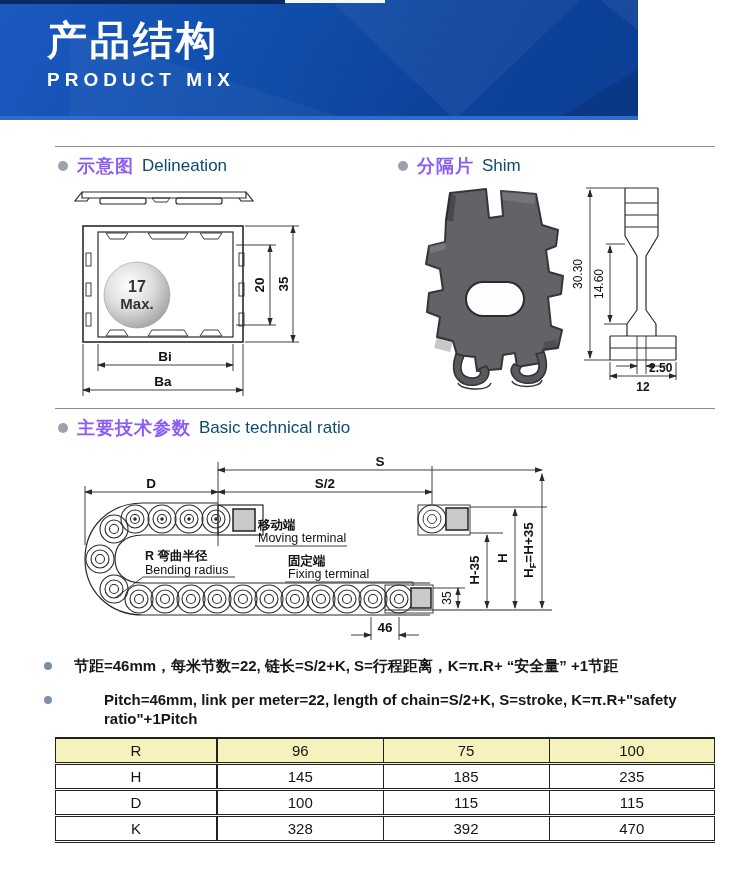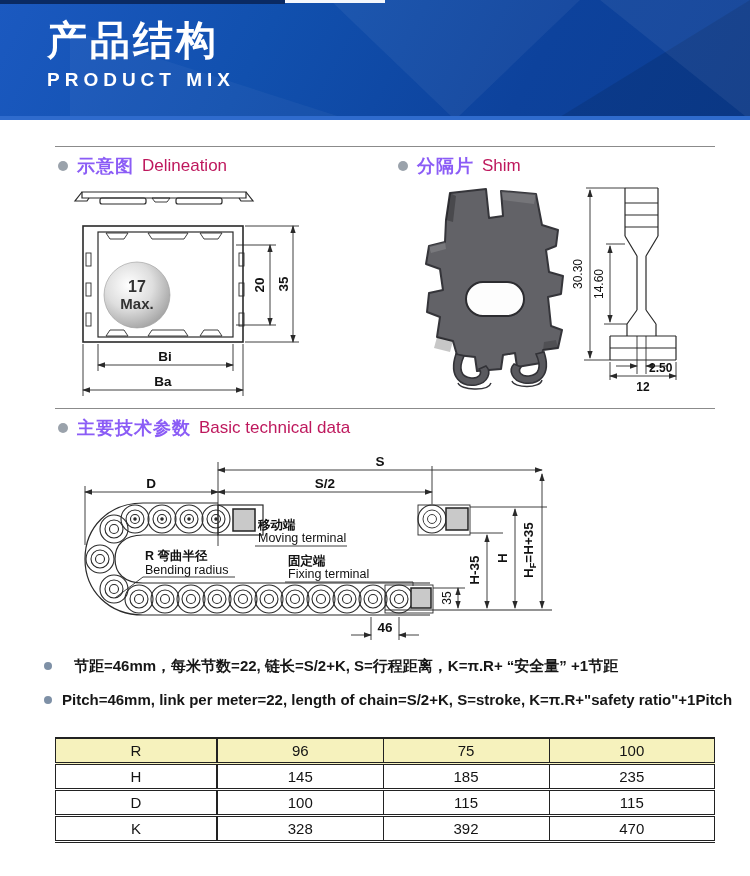--- a/index.html
+++ b/index.html
@@ -1,19 +1,19 @@
 <!DOCTYPE html>
 <html><head>
 <meta charset="utf-8">
 <style>
   html,body{margin:0;padding:0;background:#fff;}
   .page{position:relative;width:750px;height:876px;background:#fff;overflow:hidden;
         font-family:"Liberation Sans","DejaVu Sans",sans-serif;}
   
-  .hdr{position:absolute;left:0;top:0;width:750px;height:120px;
+  .hdr{position:absolute;left:0;top:0;width:638px;height:120px;
        background:linear-gradient(118deg,#1b59c0 0%,#1150ae 35%,#0d429c 70%,#0c3e94 100%);
        overflow:hidden;}
   .facet{position:absolute;}
   .f1{left:330px;top:0;width:250px;height:120px;background:rgba(255,255,255,.05);
       clip-path:polygon(0 0,100% 0,50% 100%);}
   .f2{left:555px;top:0;width:195px;height:120px;background:rgba(0,0,0,.10);
       clip-path:polygon(0 100%,100% 0,100% 100%);}
   .f3{left:70px;top:30px;width:280px;height:90px;background:rgba(255,255,255,.04);
       clip-path:polygon(0 0,100% 100%,0 100%);}
   .f4{left:600px;top:0;width:150px;height:120px;background:rgba(255,255,255,.06);
@@ -22,21 +22,21 @@
   .topstrip-white{position:absolute;left:285px;top:0;width:100px;height:3px;background:#f4f7fc;}
   .hdr-bottom{position:absolute;left:0;top:116px;width:750px;height:4px;background:#2f6bcd;}
   .hdr-title{position:absolute;left:47px;top:18px;color:#fff;}
   .hdr-title .zh{font-size:40px;font-weight:700;letter-spacing:3px;line-height:1.1;}
   .hdr-title .en{font-size:19px;font-weight:700;letter-spacing:5px;margin-top:7px;}
   
   .rule{position:absolute;width:660px;height:0;border-top:1px solid #8b8b8b;left:55px;}
   .sec{position:absolute;display:flex;align-items:center;}
   .sec .dot{width:10px;height:10px;border-radius:50%;background:#9aa2ab;margin-right:9px;}
   .sec .zh{font-size:18px;font-weight:700;color:#8b5cf6;letter-spacing:1px;}
-  .sec .en{font-size:17px;color:#be185d;margin-left:8px;}
+  .sec .en{font-size:17px;color:#0c4a6e;margin-left:8px;}
   
   .note{position:absolute;left:44px;width:700px;display:flex;align-items:flex-start;}
   .note .dot{width:8px;height:8px;border-radius:50%;background:#7e90a6;margin:5px 10px 0 0;flex:none;}
   .note .txt{font-size:15px;font-weight:700;color:#161616;line-height:1.25;}
   
   .spec{position:absolute;left:55px;top:737px;width:660px;border-collapse:collapse;
         table-layout:fixed;border-top:2px solid #222;}
   .spec td{border-left:1px solid #222;border-right:1px solid #222;border-bottom:3px double #222;
            height:23px;text-align:center;vertical-align:middle;font-size:15px;color:#141414;padding:0;}
   .spec td:first-child{border-right:2px solid #222;}
@@ -192,21 +192,21 @@
       <line class="thin" x1="210" y1="198" x2="276" y2="198" marker-start="url(#a2)" marker-end="url(#a2)"></line>
       <text class="dimtxt" x="243" y="213" text-anchor="middle" font-weight="700">12</text>
     </g>
   </svg>
 
   <div class="rule" style="top:408px;"></div>
 
   <div class="sec" style="left:58px;top:416px;">
     <span class="dot"></span>
     <span class="zh">主要技术参数</span>
-    <span class="en">Basic technical data</span>
+    <span class="en">Basic technical ratio</span>
   </div>
 
   <svg style="left:55px;top:450px;" width="645" height="198" viewBox="0 0 645 198">
     <defs>
       <marker id="a3" markerWidth="9" markerHeight="8" refX="8" refY="3" orient="auto-start-reverse">
         <path d="M0,0 L9,3 L0,6 Z" fill="#2a2a2a"></path>
       </marker>
     </defs>
 
     <g>
@@ -376,21 +376,21 @@
       <text class="lblzh" x="90" y="110">R 弯曲半径</text>
       <text class="lbl" x="90" y="124">Bending radius</text>
       <path class="thin" d="M180,127 H88 L60,148"></path>
     </g>
   </svg>
 
   <div class="note" style="top:657px;gap:12px;">
     <span class="dot"></span>
     <span class="txt" style="font-weight:600;">节距=46mm，每米节数=22, 链长=S/2+K, S=行程距离，K=π.R+ “安全量” +1节距</span>
   </div>
-  <div class="note" style="top:691px;">
+  <div class="note" style="top:691px;gap:42px;">
     <span class="dot"></span>
     <span class="txt">Pitch=46mm, link per meter=22, length of chain=S/2+K, S=stroke, K=π.R+"safety ratio"+1Pitch</span>
   </div>
 
   <table class="spec">
     <colgroup>
       <col style="width:24.5%">
         <col style="width:25.2%">
         <col style="width:25.2%">
         <col style="width:25.1%">

